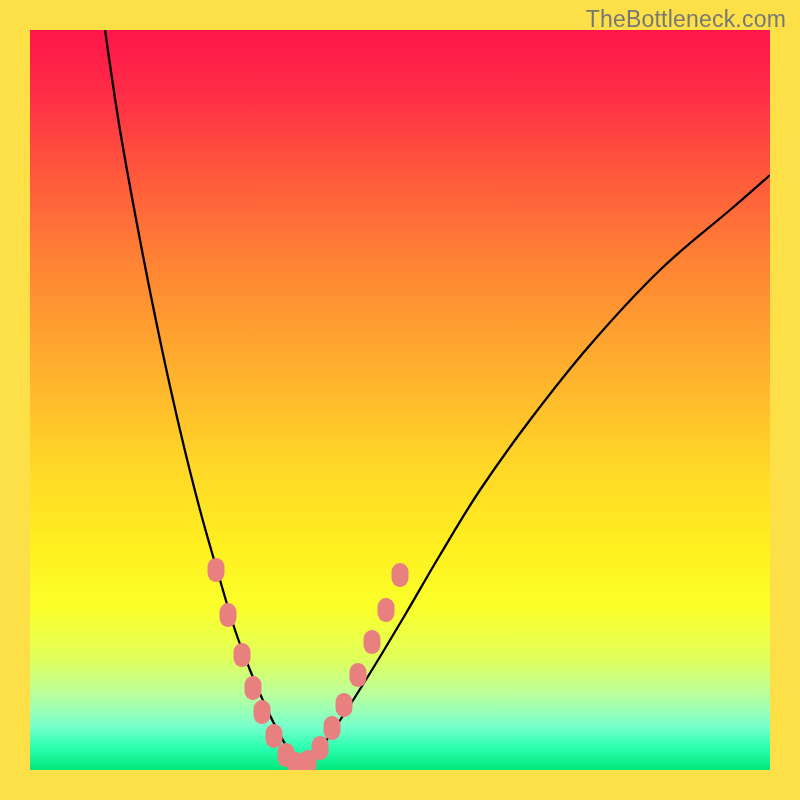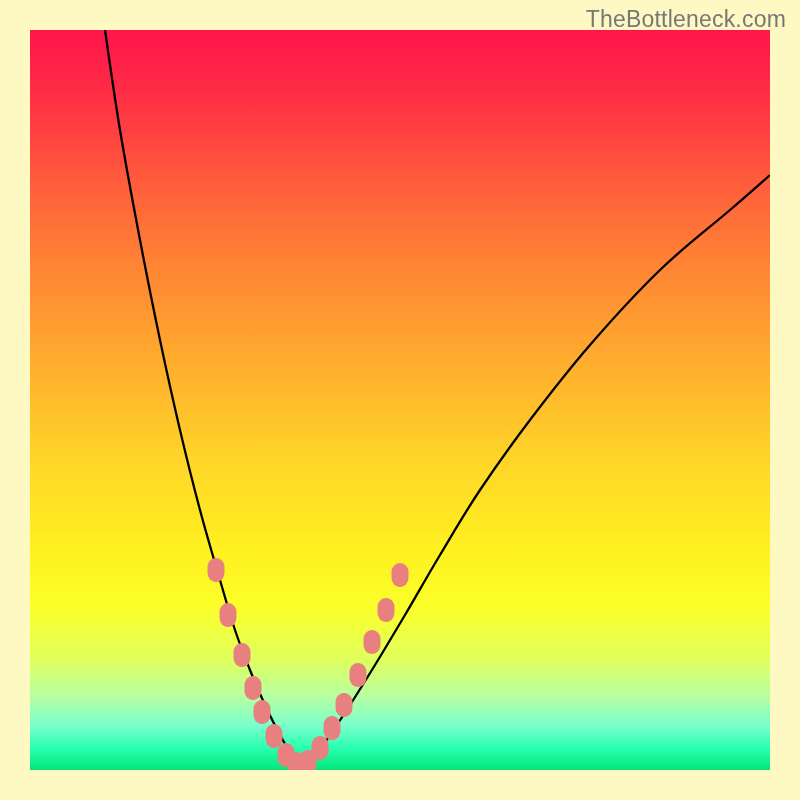--- a/index.html
+++ b/index.html
@@ -10,21 +10,21 @@
     overflow: hidden;
     background: #000;
     font-family: Arial, Helvetica, sans-serif;
   }
   .frame {
     position: absolute;
     top: 0;
     left: 0;
     width: 800px;
     height: 800px;
-    background: #fef9c3;
+    background: #fde047;
   }
   .plot-area {
     position: absolute;
     top: 30px;
     left: 30px;
     width: 740px;
     height: 740px;
     background: linear-gradient(to bottom,
       #ff154a 0%,
       #ff2b46 8%,

